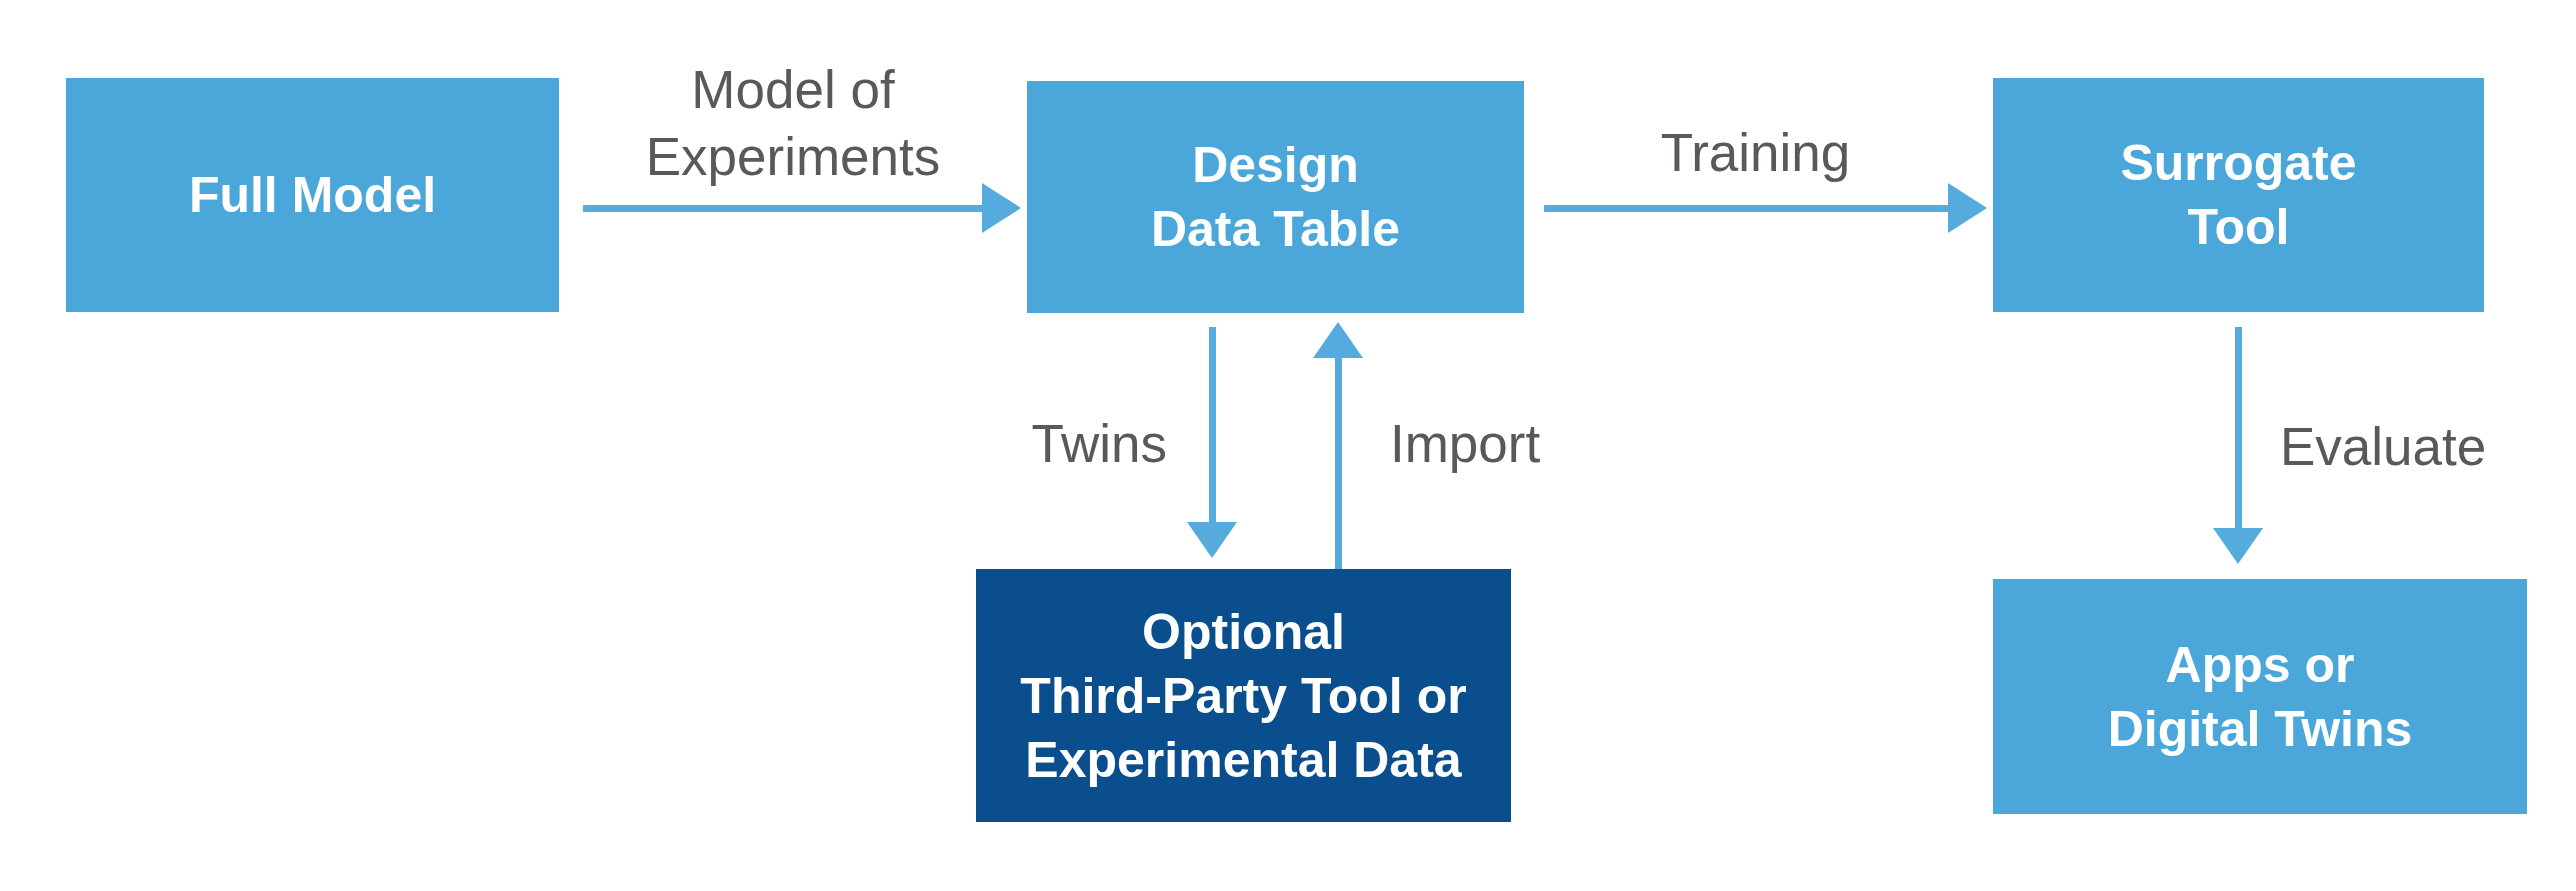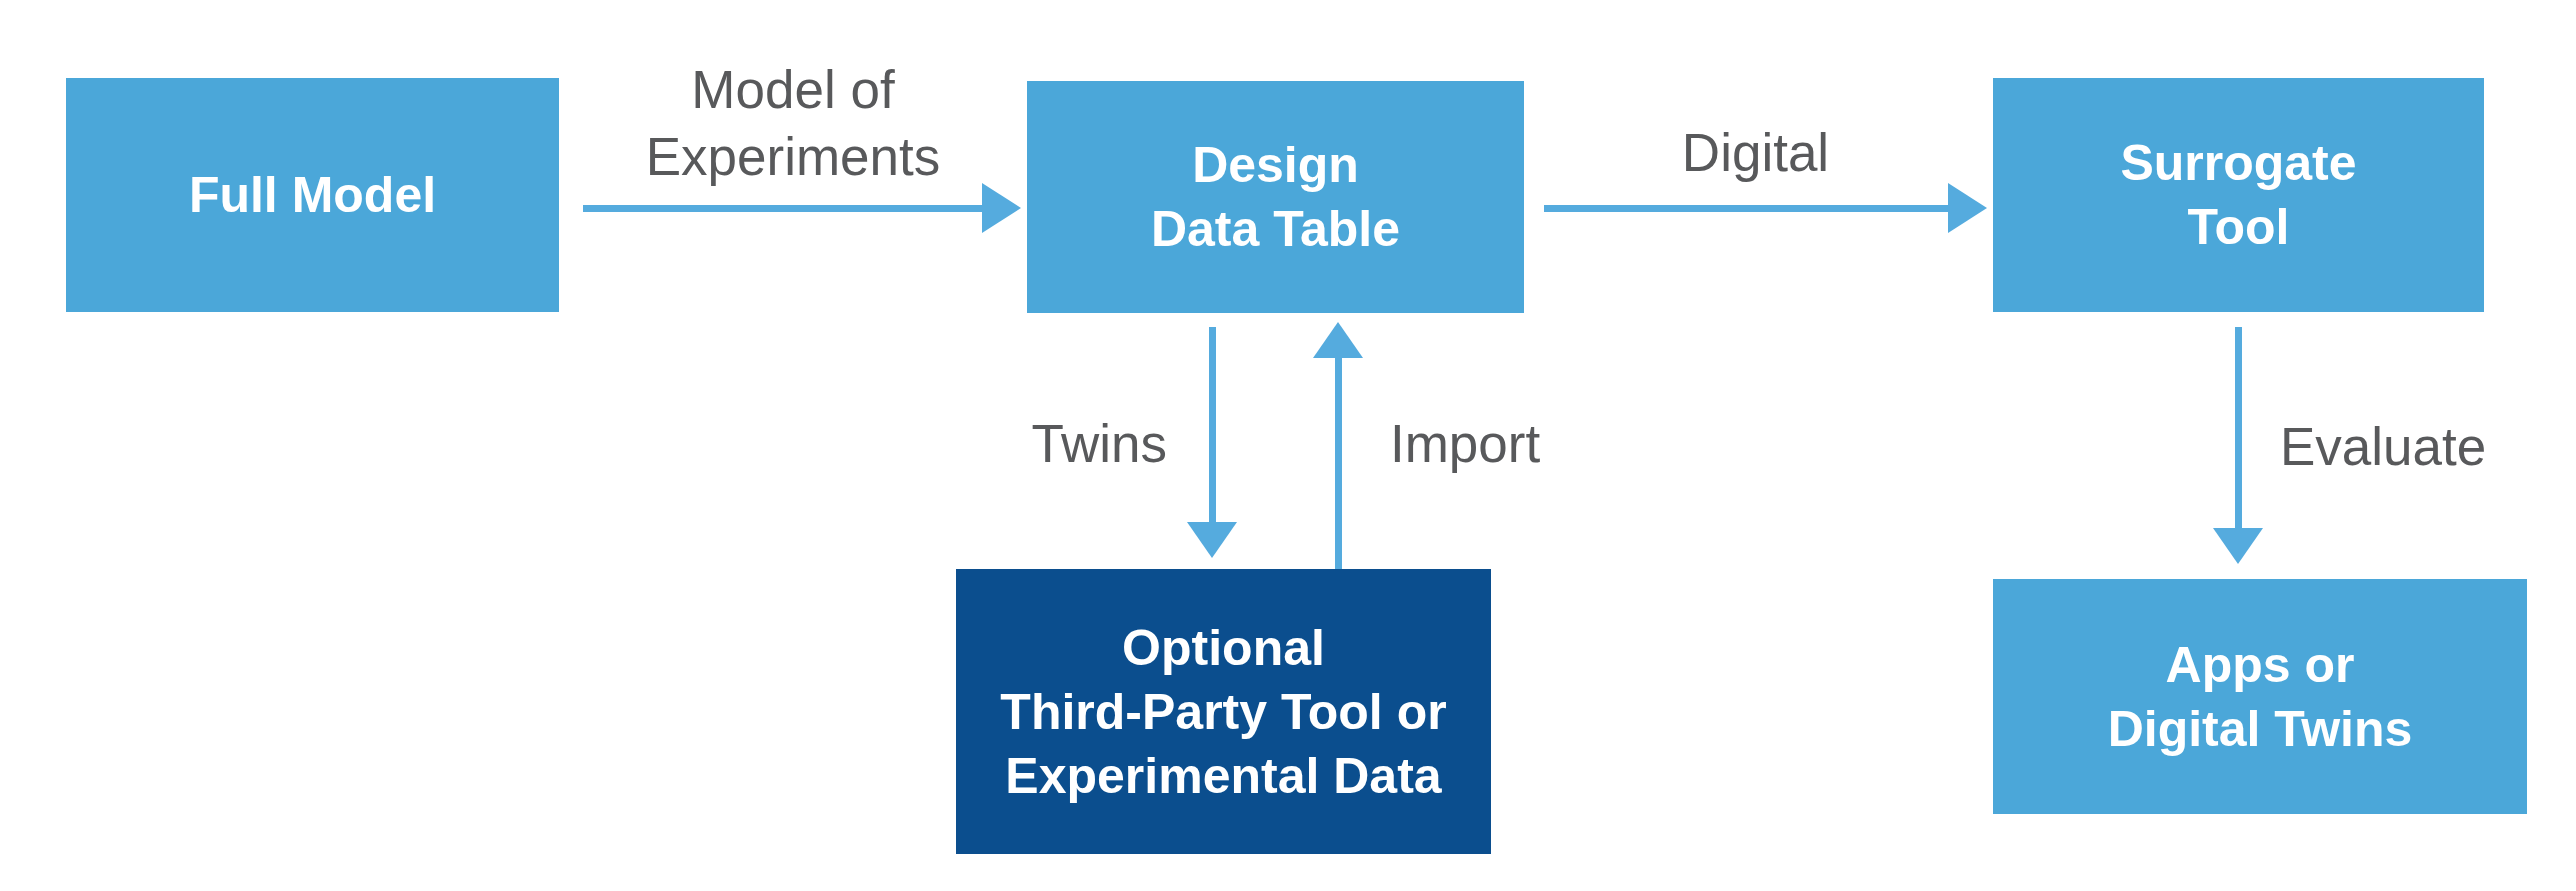--- a/index.html
+++ b/index.html
@@ -79,21 +79,21 @@
 <div class="canvas">
 
   <div class="node light" style="left:1027px; top:81px; width:497px; height:232px;">Design
 Data Table</div>
 
   <div class="node light" style="left:66px;  top:78px; width:493px; height:234px;">Full Model</div>
 
   <div class="node light" style="left:1993px; top:78px; width:491px; height:234px;">Surrogate
 Tool</div>
 
-  <div class="node dark" style="left:956px; top:569px; width:535px; height:285px;">Optional
+  <div class="node dark" style="left:976px; top:569px; width:535px; height:253px;">Optional
 Third-Party Tool or
 Experimental Data</div>
 
   <div class="node light" style="left:1993px; top:579px; width:534px; height:235px;">Apps or
 Digital Twins</div>
 
   <div class="arrow-h" style="left:583px; top:183px; width:438px; height:50px;">
     <div class="shaft"></div>
     <div class="head"></div>
   </div>
@@ -114,21 +114,21 @@
   </div>
 
   <div class="arrow-v down" style="left:2213px; top:327px; width:50px; height:237px;">
     <div class="shaft"></div>
     <div class="head"></div>
   </div>
 
   <div class="edge-label center" style="left:548px; top:56px; width:490px;">Model of
 Experiments</div>
 
-  <div class="edge-label center" style="left:1605px; top:119px; width:301px;">Digital</div>
+  <div class="edge-label center" style="left:1605px; top:119px; width:301px;">Training</div>
 
   <div class="edge-label right" style="left:868px; top:410px; width:299px;">Twins</div>
 
   <div class="edge-label left" style="left:1390px; top:410px; width:299px;">Import</div>
 
   <div class="edge-label left" style="left:2280px; top:413px; width:294px;">Evaluate</div>
 
 </div>
 
 

